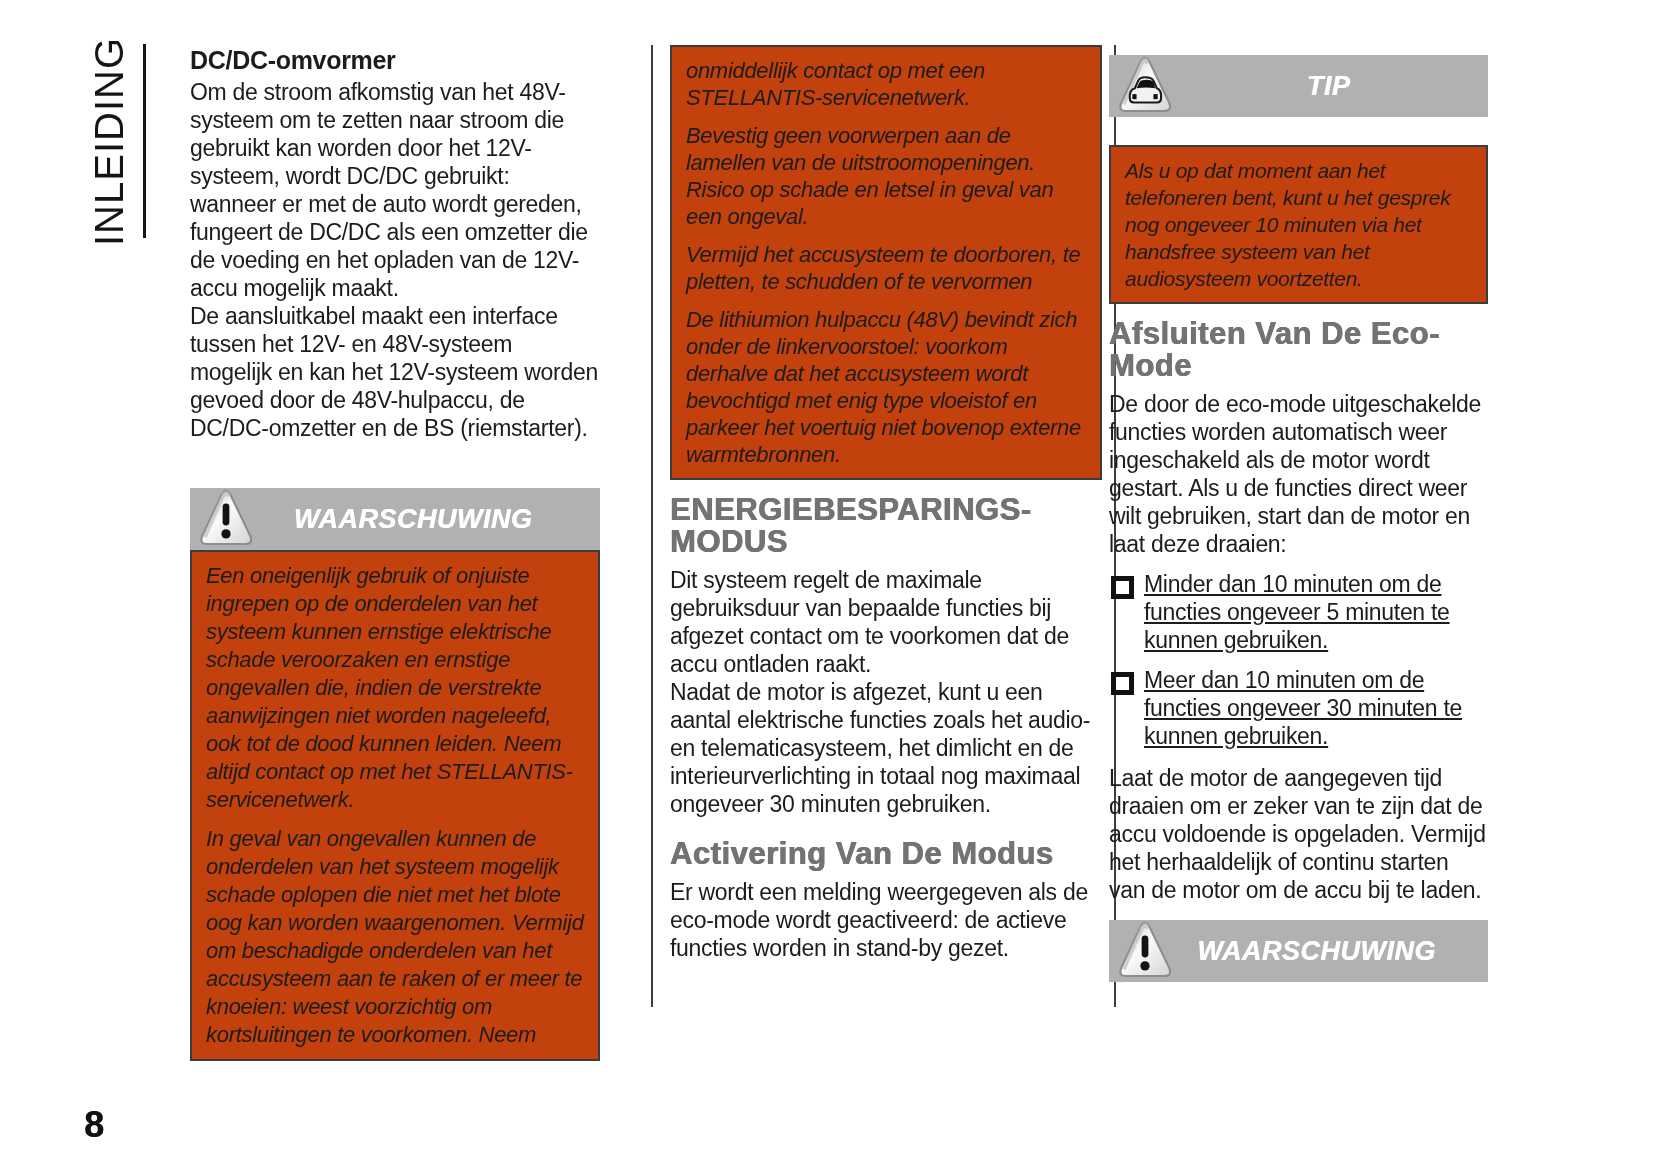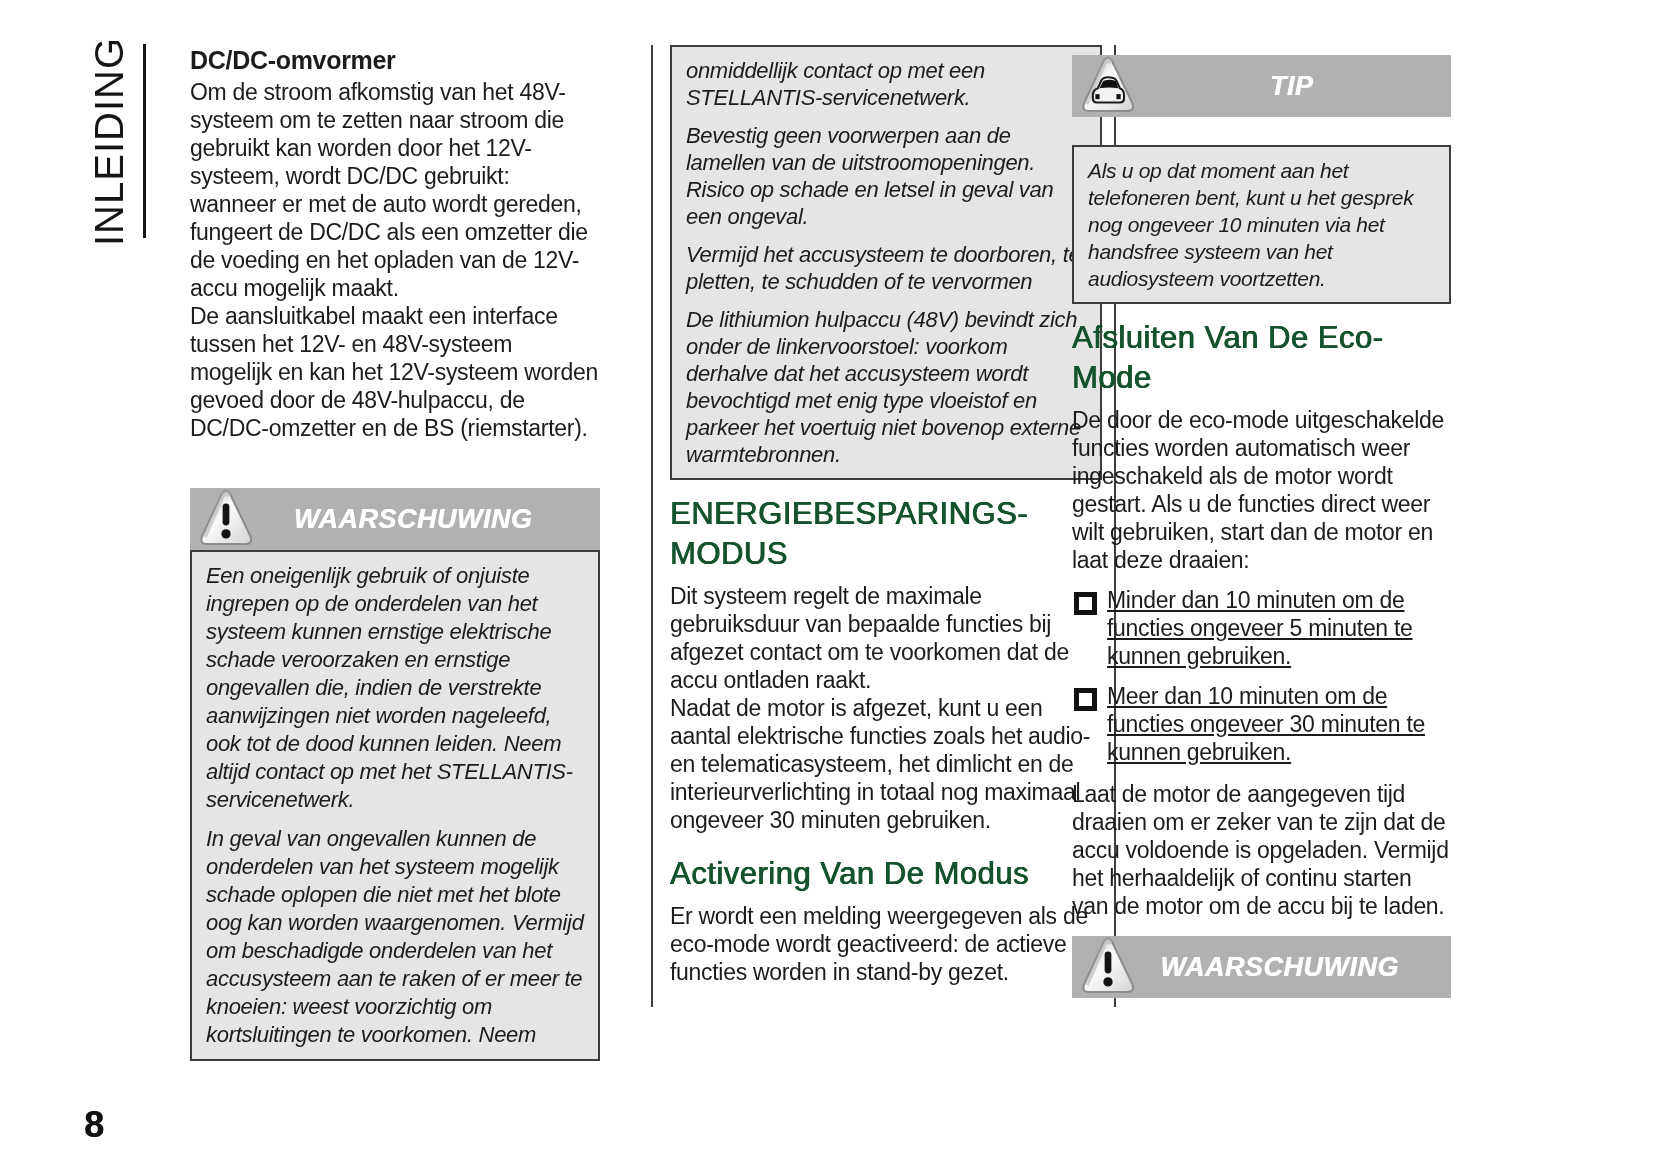--- a/index.html
+++ b/index.html
@@ -20,27 +20,27 @@
   .sidebar-rule{position:absolute;left:143px;top:44px;width:3px;height:194px;background:#151515;}
 
   
   .vsep{position:absolute;top:45px;width:2px;height:962px;background:#3d3d3d;}
   .vsep1{left:651px;}
   .vsep2{left:1114px;}
 
   .col{position:absolute;top:45px;}
   .col1{left:190px;width:410px;}
   .col2{left:670px;width:432px;}
-  .col3{left:1072px;width:379px;}
+  .col3{left:1109px;width:379px;}
 
   p{margin:0;}
   .body{font-size:23px;line-height:28px;letter-spacing:-0.3px;}
   .h-small{font-size:25px;line-height:30px;font-weight:700;margin:0 0 3px 0;letter-spacing:-0.3px;}
   .h-big{
-    font-size:31px;line-height:40px;font-weight:400;letter-spacing:0.5px;color:#14532d;
+    font-size:31px;line-height:32px;font-weight:700;letter-spacing:0.5px;color:#737373;
     margin:14px 0 8px 0;
     text-shadow:0.6px 0 0 currentColor,-0.3px 0 0 currentColor;
   }
 
   
   .bar{
     position:relative;height:62px;background:#b1b1b1;
     display:flex;align-items:center;justify-content:center;
     padding-left:36px;box-sizing:border-box;
   }
@@ -49,21 +49,21 @@
     text-shadow:0.5px 0 0 currentColor;
   }
   .bar-icon{position:absolute;left:9px;top:-2px;width:54px;height:62px;}
   .bar-icon svg{display:block;width:100%;height:100%;}
   .col1 .bar{margin-top:46px;}
   .col3 .bar-tip{margin-top:10px;padding-left:60px;}
   .col3 .bar-warn{margin-top:16px;}
 
   
   .note-box{
-    border:2px solid #3c3c3c;background:#e5e5e5;
+    border:2px solid #3c3c3c;background:#c2410c;
     padding:10px 14px;box-sizing:border-box;
   }
   .note-box p{
     font-style:italic;font-size:22px;line-height:27px;letter-spacing:-0.3px;
   }
   .note-box p + p{margin-top:11px;}
   .col1 .note-box{margin-top:0;}
   .col1 .note-box p{font-size:22px;line-height:28px;}
   .col3 .note-box{margin-top:28px;}
   .col3 .note-box p{font-size:21px;}

